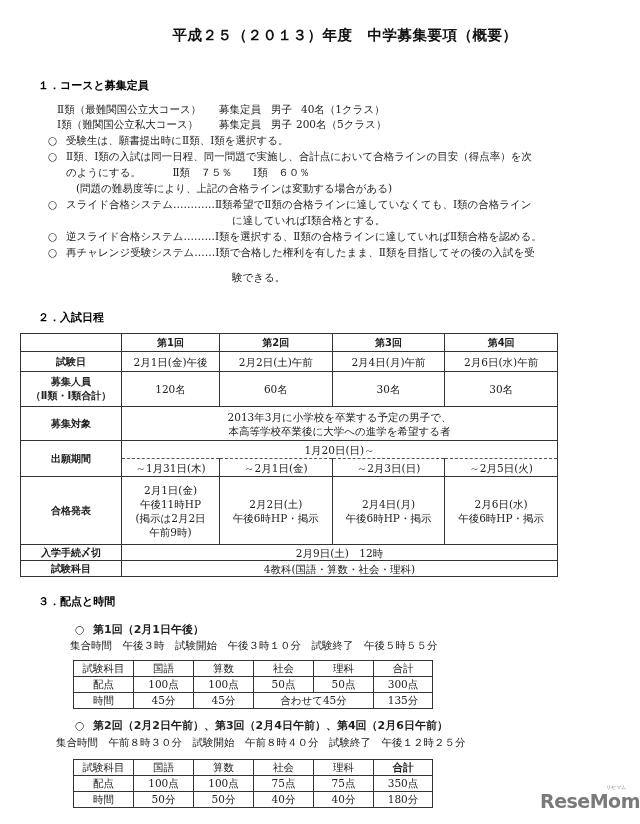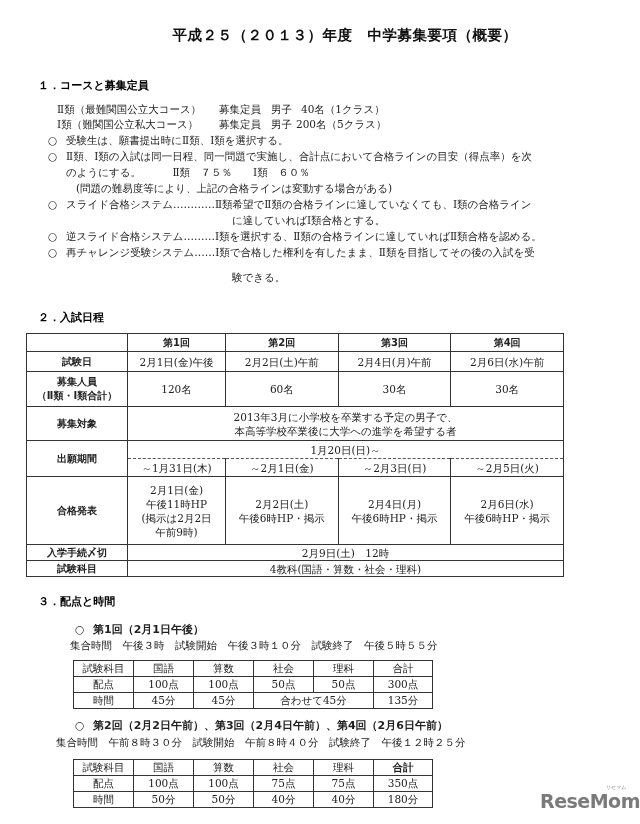--- a/index.html
+++ b/index.html
@@ -14,21 +14,21 @@
     font-weight: bold; font-size: 14.5px; letter-spacing: 0.5px; color: #111; padding-left: 25px;
   }
   .h2 {
     position: absolute; left: 38px;
     font-family: "DejaVu Sans", "Liberation Sans", sans-serif;
     font-weight: bold; font-size: 11px; color: #000000;
   }
   .line { position: absolute; white-space: nowrap; font-size: 10.5px; line-height: 14px; }
   .bullet { display: inline-block; width: 18px; }
   table { border-collapse: collapse; position: absolute; }
-  .sched { left: 26px; top: 333px; width: 538px; font-size: 10.5px; }
+  .sched { left: 20px; top: 333px; width: 538px; font-size: 10.5px; }
   .sched td { border: 1px solid #333; text-align: center; padding: 0 2px; line-height: 14px; }
   .sched td.rh {
     font-family: "DejaVu Sans", "Liberation Sans", sans-serif; font-weight: bold; width: 96px; font-size: 10px;
   }
   .sched td.ch { font-family: "DejaVu Sans", "Liberation Sans", sans-serif; font-weight: bold; font-size: 10px; }
   .sched tr.dash-bottom td.span { border-bottom: 1px dashed #555; }
   .sched tr.dash-top td { border-top: 1px dashed #555; }
   .score { left: 73px; font-size: 10.5px; }
   .score td { border: 1px solid #333; text-align: center; line-height: 15px; padding: 0; }
   .score td.c0 { width: 59px; }

